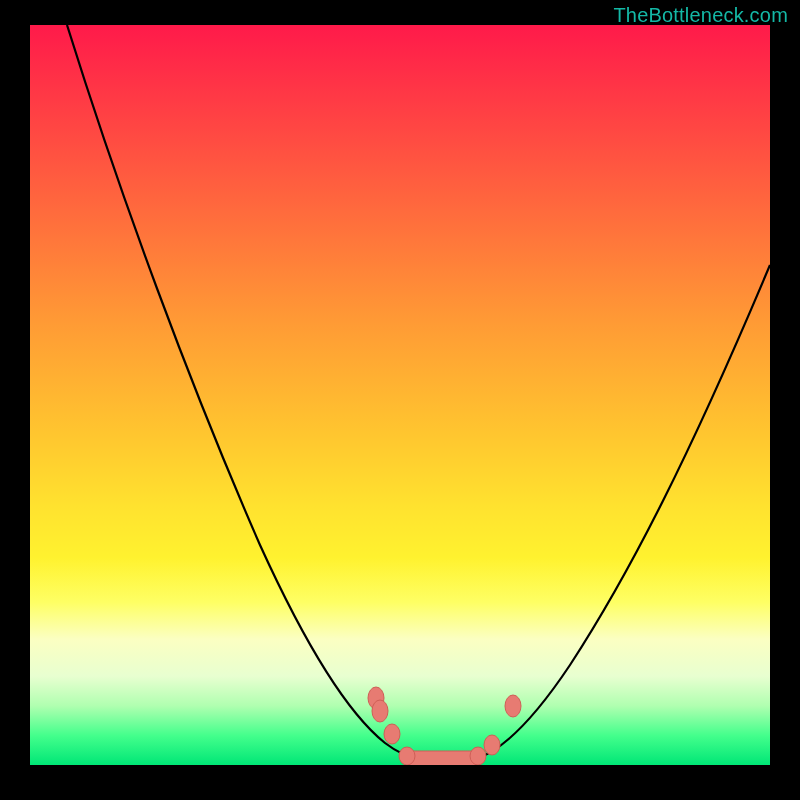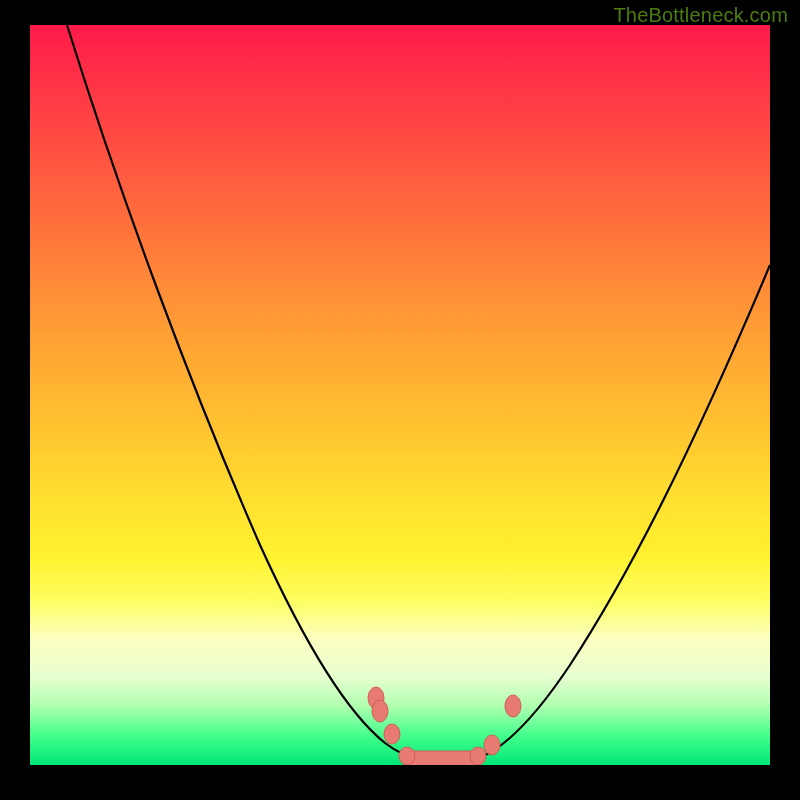--- a/index.html
+++ b/index.html
@@ -52,21 +52,21 @@
     position: absolute;
     left: 0;
     top: 0;
     width: 100%;
     height: 100%;
   }
   .attribution {
     position: absolute;
     top: 4px;
     right: 12px;
-    color: #4d7c0f;
+    color: #14b8a6;
     font-size: 20px;
     font-weight: 400;
     letter-spacing: 0.2px;
   }
 </style>
 </head>
 <body>
 
 <div class="frame">
 

